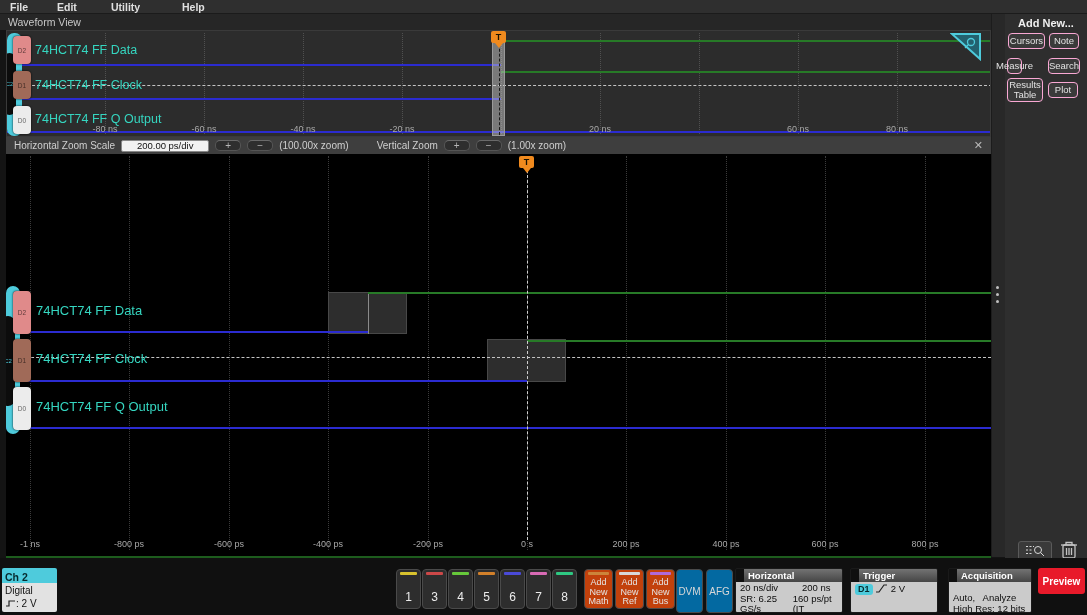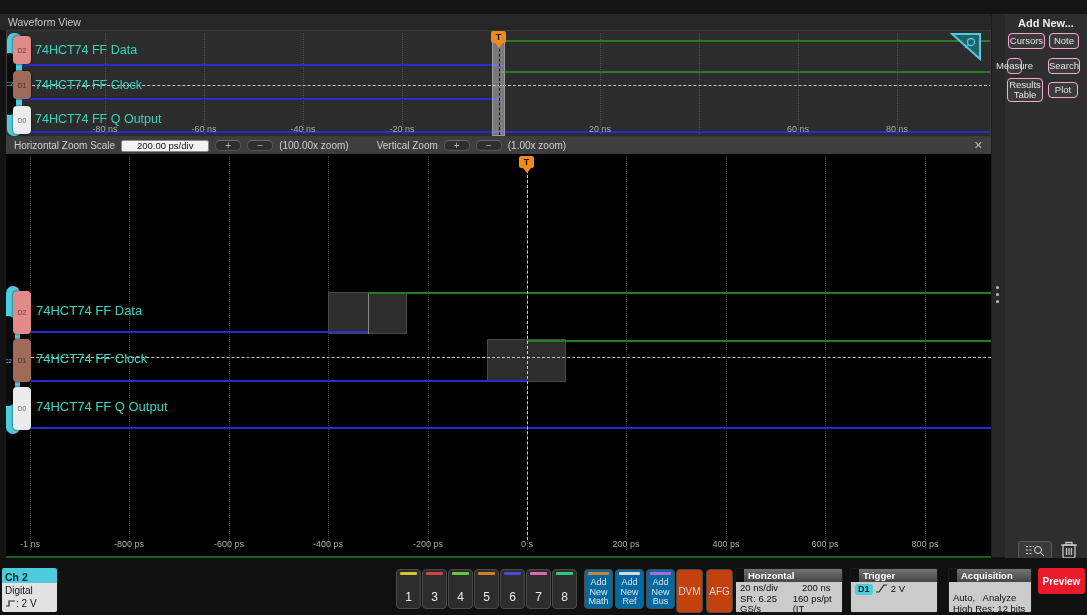--- a/index.html
+++ b/index.html
@@ -58,38 +58,44 @@
   .icon-btn { position:absolute; background:#3a3a3a; border:1px solid #5a5a5a; border-radius:3px; display:flex; align-items:center; justify-content:center; }
 
   
   #bottombar { position:absolute; left:0; top:558px; width:1087px; height:57px; background:#101010; }
   #chbadge { position:absolute; left:2px; top:10px; width:55px; height:44px; border-radius:2px; overflow:hidden; }
   #chbadge .hd { background:#4ecbdc; color:#062a2e; font-size:10.5px; font-weight:bold; padding:3px 3px; height:15px; }
   #chbadge .bd { background:#e2e2e2; color:#111; font-size:10px; padding:1px 3px; height:29px; line-height:13px; }
   .dig-btn { position:absolute; top:11px; width:25px; height:40px; background:#2d2d2d; border:1px solid #4a4a4a; border-radius:4px; color:#ececec; font-size:12px; text-align:center; }
   .dig-btn .stripe { position:absolute; left:3px; right:3px; top:2px; height:3px; border-radius:1px; }
   .dig-btn .num { margin-top:15px; }
-  .add-btn { position:absolute; top:11px; width:29px; height:40px; background:#0369a1; border:1px solid #4a4a4a; border-radius:4px; color:#e4e4e4; font-size:9px; line-height:9.5px; text-align:center; }
+  .add-btn { position:absolute; top:11px; width:29px; height:40px; background:#c2410c; border:1px solid #4a4a4a; border-radius:4px; color:#e4e4e4; font-size:9px; line-height:9.5px; text-align:center; }
   .add-btn .stripe { position:absolute; left:3px; right:3px; top:2px; height:3px; border-radius:1px; }
   .add-btn .txt { margin-top:7px; padding:0 1px; }
-  .plain-btn { position:absolute; top:11px; width:27px; height:44px; background:#c2410c; border:1px solid #4a4a4a; border-radius:4px; color:#d8d8d8; font-size:10px; display:flex; align-items:center; justify-content:center; }
+  .plain-btn { position:absolute; top:11px; width:27px; height:44px; background:#0369a1; border:1px solid #4a4a4a; border-radius:4px; color:#d8d8d8; font-size:10px; display:flex; align-items:center; justify-content:center; }
   .info-panel { position:absolute; top:10px; height:45px; border:1px solid #1a1a1a; border-radius:2px; overflow:hidden; }
   .info-panel .hd { height:13px; background:linear-gradient(180deg,#737373,#454545); color:#fff; font-size:9.5px; font-weight:bold; padding:0 4px; line-height:13px;margin-left:8px; }
   .info-panel .bd { background:#cbcbcb; color:#0d0d0d; font-size:9.5px; height:32px; padding:1px 4px; line-height:10.5px; }
   .hrow { display:flex; }
   .hrow .c1 { width:62px; }
   .src-badge { display:inline-block; background:#4ecbdc; color:#072a2e; font-size:9px; font-weight:bold; border-radius:3px; padding:0 3px; line-height:11px; }
   #preview-btn { position:absolute; left:1038px; top:10px; width:47px; height:26px; background:#e81a2a; border:none; border-radius:3px; color:#fff; font-size:10px; font-weight:bold; }
   .pre { white-space:pre;margin-top:10px; }
 </style>
 </head>
 <body>
 
 <div id="app">
 
+  <div id="menubar">
+    <span class="menu-item" style="left:10px">File</span>
+    <span class="menu-item" style="left:57px">Edit</span>
+    <span class="menu-item" style="left:111px">Utility</span>
+    <span class="menu-item" style="left:182px">Help</span>
+  </div>
 
   <div id="viewtab">
     <span>Waveform View</span>
   </div>
 
   <div id="overview">
     <div class="vgrid-o" style="left:98px"></div>
     <div class="vgrid-o" style="left:197px"></div>
     <div class="vgrid-o" style="left:296px"></div>
     <div class="vgrid-o" style="left:395px"></div>

